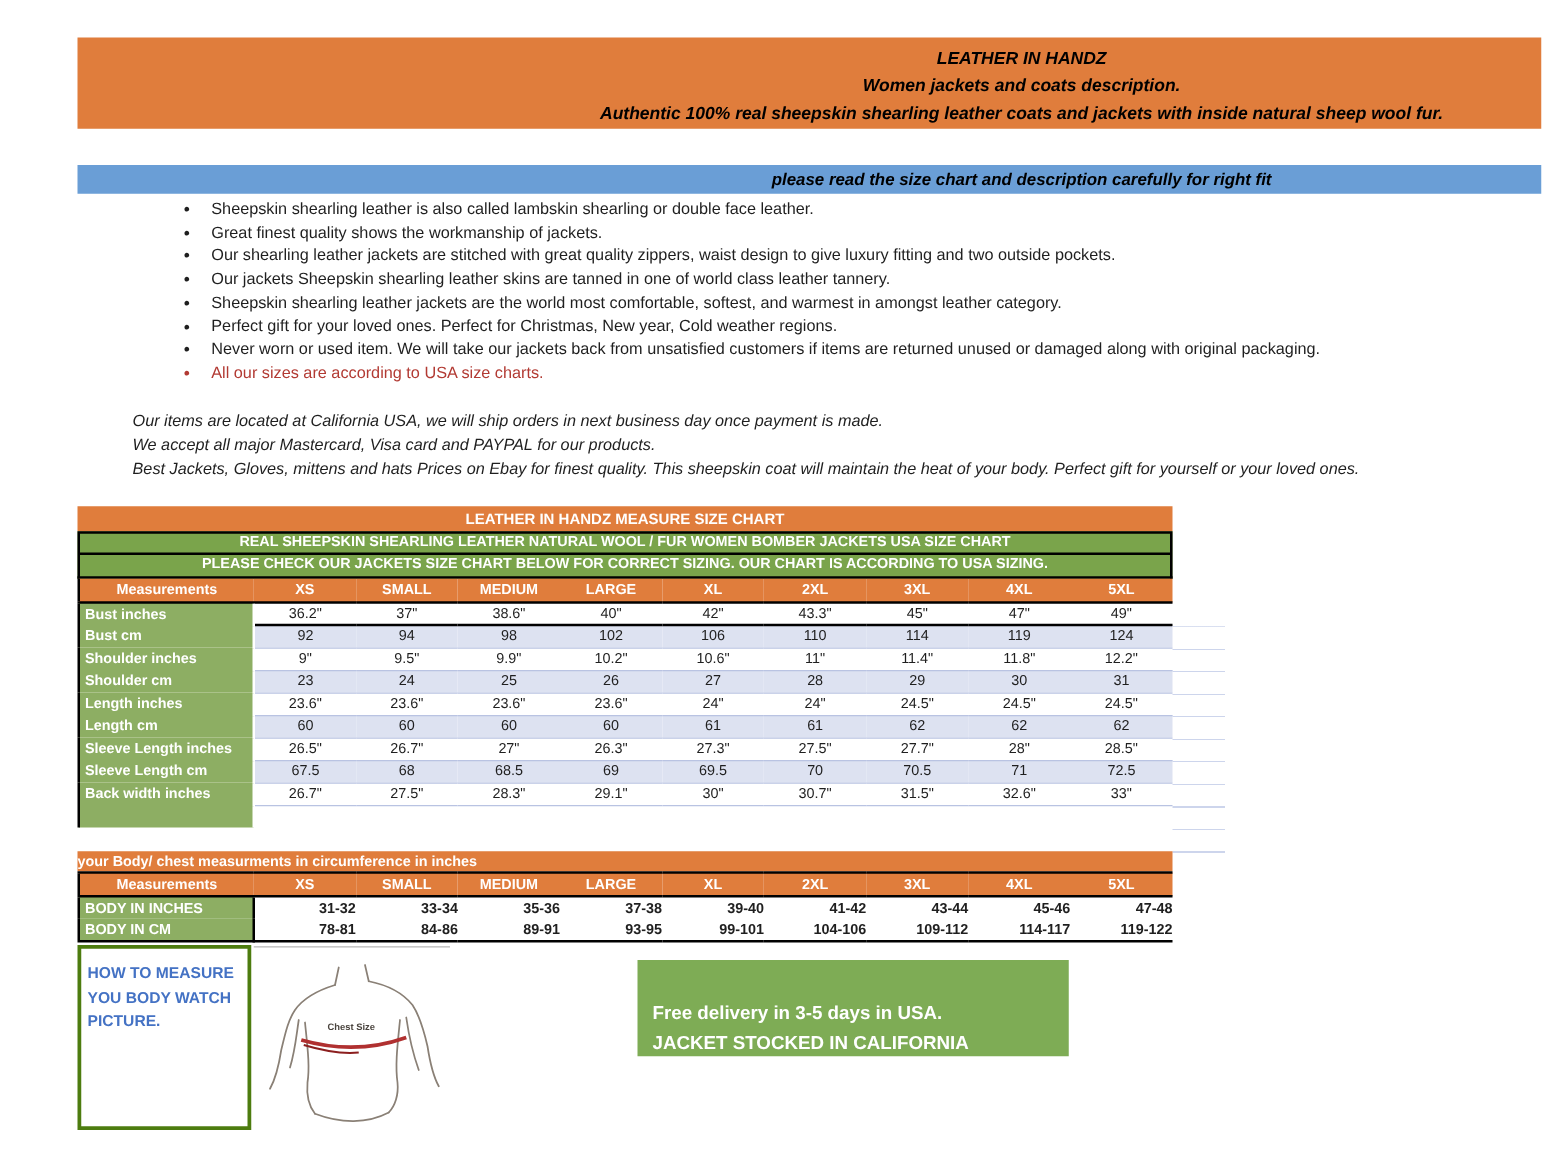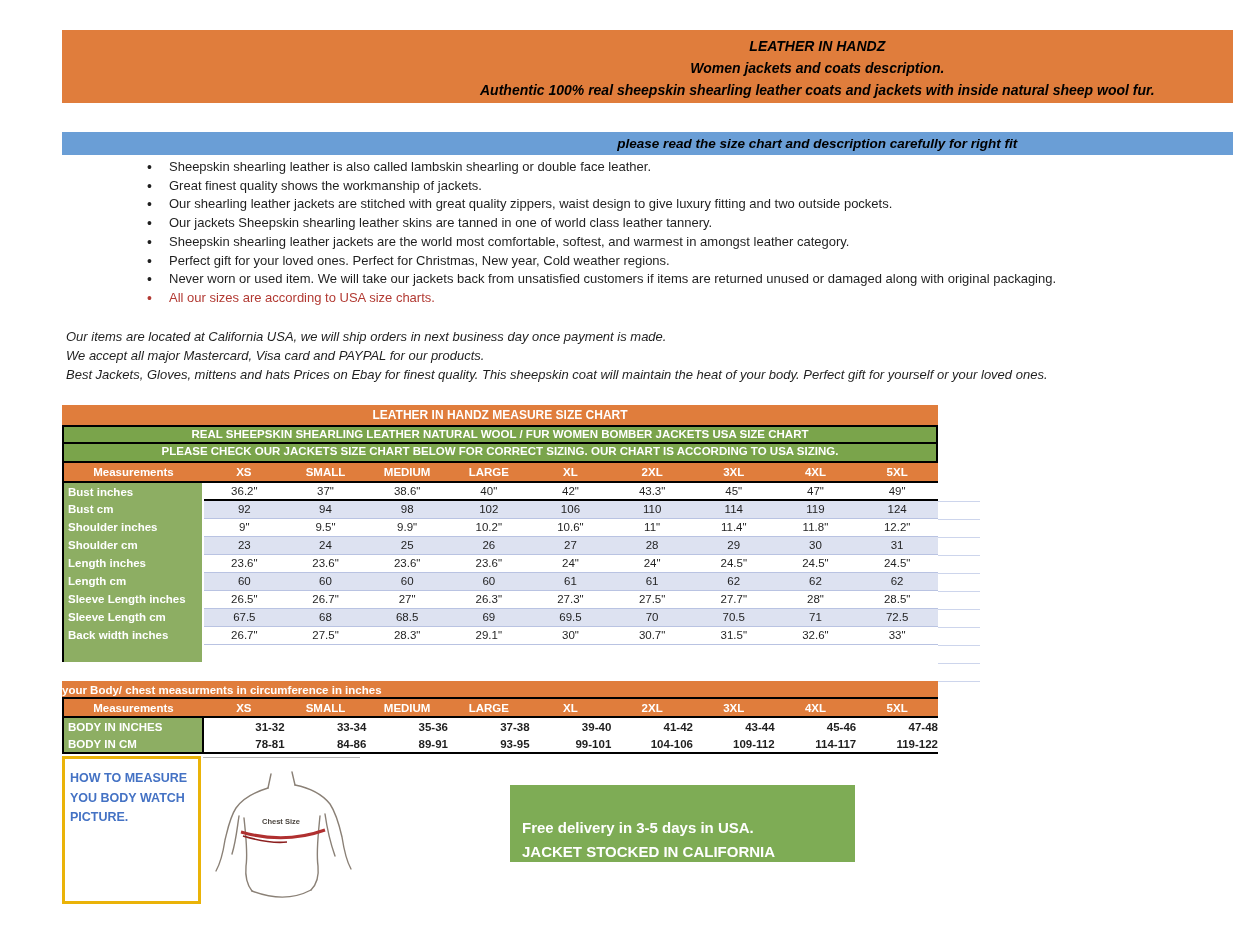--- a/index.html
+++ b/index.html
@@ -18,21 +18,21 @@
   .banner.orange .b-line{font-size:14px;line-height:22px;}
   .banner.blue{top:132px;height:23px;background:var(--blue);}
   .banner.blue .b-line{font-size:13.5px;line-height:23px;}
 
   ul#bullet-list{position:absolute;left:145px;top:158px;width:1060px;list-style:none;}
   ul#bullet-list li{position:relative;padding-left:24px;font-size:13px;line-height:18.7px;}
   ul#bullet-list li::before{content:"\2022";position:absolute;left:2px;top:0;font-size:14px;}
   ul#bullet-list li.red{color:var(--red);}
 
   #paragraphs{position:absolute;left:66px;top:327px;width:1140px;font-style:italic;font-size:13px;}
-  #paragraphs .p-line{line-height:19.2px;}
+  #paragraphs .p-line{line-height:19.2px;margin-left:40px;}
 
   
   .tbl1{position:absolute;left:62px;top:405px;width:876px;}
   .t-title{height:20px;line-height:20px;background:var(--orange);color:#fff;
            font-weight:bold;font-size:12px;text-align:center;}
   .t-green{height:19px;line-height:15px;background:var(--green);color:#fff;font-weight:bold;
            font-size:11.5px;text-align:center;border:2px solid #000;}
   .t-green + .t-green{border-top:none;}
   table{border-collapse:collapse;width:876px;table-layout:fixed;}
   #size-table{border-left:2px solid #000;}
@@ -56,25 +56,25 @@
   #body-table{border-left:2px solid #000;}
   #body-table thead th{height:19px;background:var(--orange);color:#fff;font-weight:bold;
         font-size:11.5px;border-top:2px solid #000;border-bottom:2px solid #000;}
   #body-table tbody th{height:18px;background:var(--label-green);color:#fff;text-align:left;
         font-size:11.5px;padding-left:4px;font-weight:bold;border-right:2.5px solid #000;}
   #body-table tbody td{height:18px;font-weight:bold;font-size:11.5px;text-align:right;padding-left:4px;}
   #body-table tbody tr:last-child th,#body-table tbody tr:last-child td{border-bottom:2.5px solid #000;}
 
   
   .measure-box{position:absolute;left:62px;top:756px;width:139px;height:148px;
-        border:3px solid #eab308;background:#fff;padding:10px 4px 0 5px;
+        border:3px solid #4d7c0f;background:#fff;padding:10px 4px 0 5px;
         color:var(--note-blue);font-weight:bold;font-size:12.5px;line-height:19.5px;}
   .diagram{position:absolute;left:203px;top:757px;width:157px;height:147px;
         border-top:1px solid #b5b5b5;background:#fff;}
-  .delivery-box{position:absolute;left:510px;top:785px;width:345px;height:77px;
+  .delivery-box{position:absolute;left:510px;top:768px;width:345px;height:77px;
         background:var(--box-green);color:#fff;font-weight:bold;font-size:15px;
         line-height:23.5px;padding:31px 8px 0 12px;}
 </style>
 </head>
 <body>
 
 <div class="banner orange">
   <div class="banner-inner">
     <div class="b-line">LEATHER IN HANDZ</div>
     <div class="b-line">Women jackets and coats description.</div>

